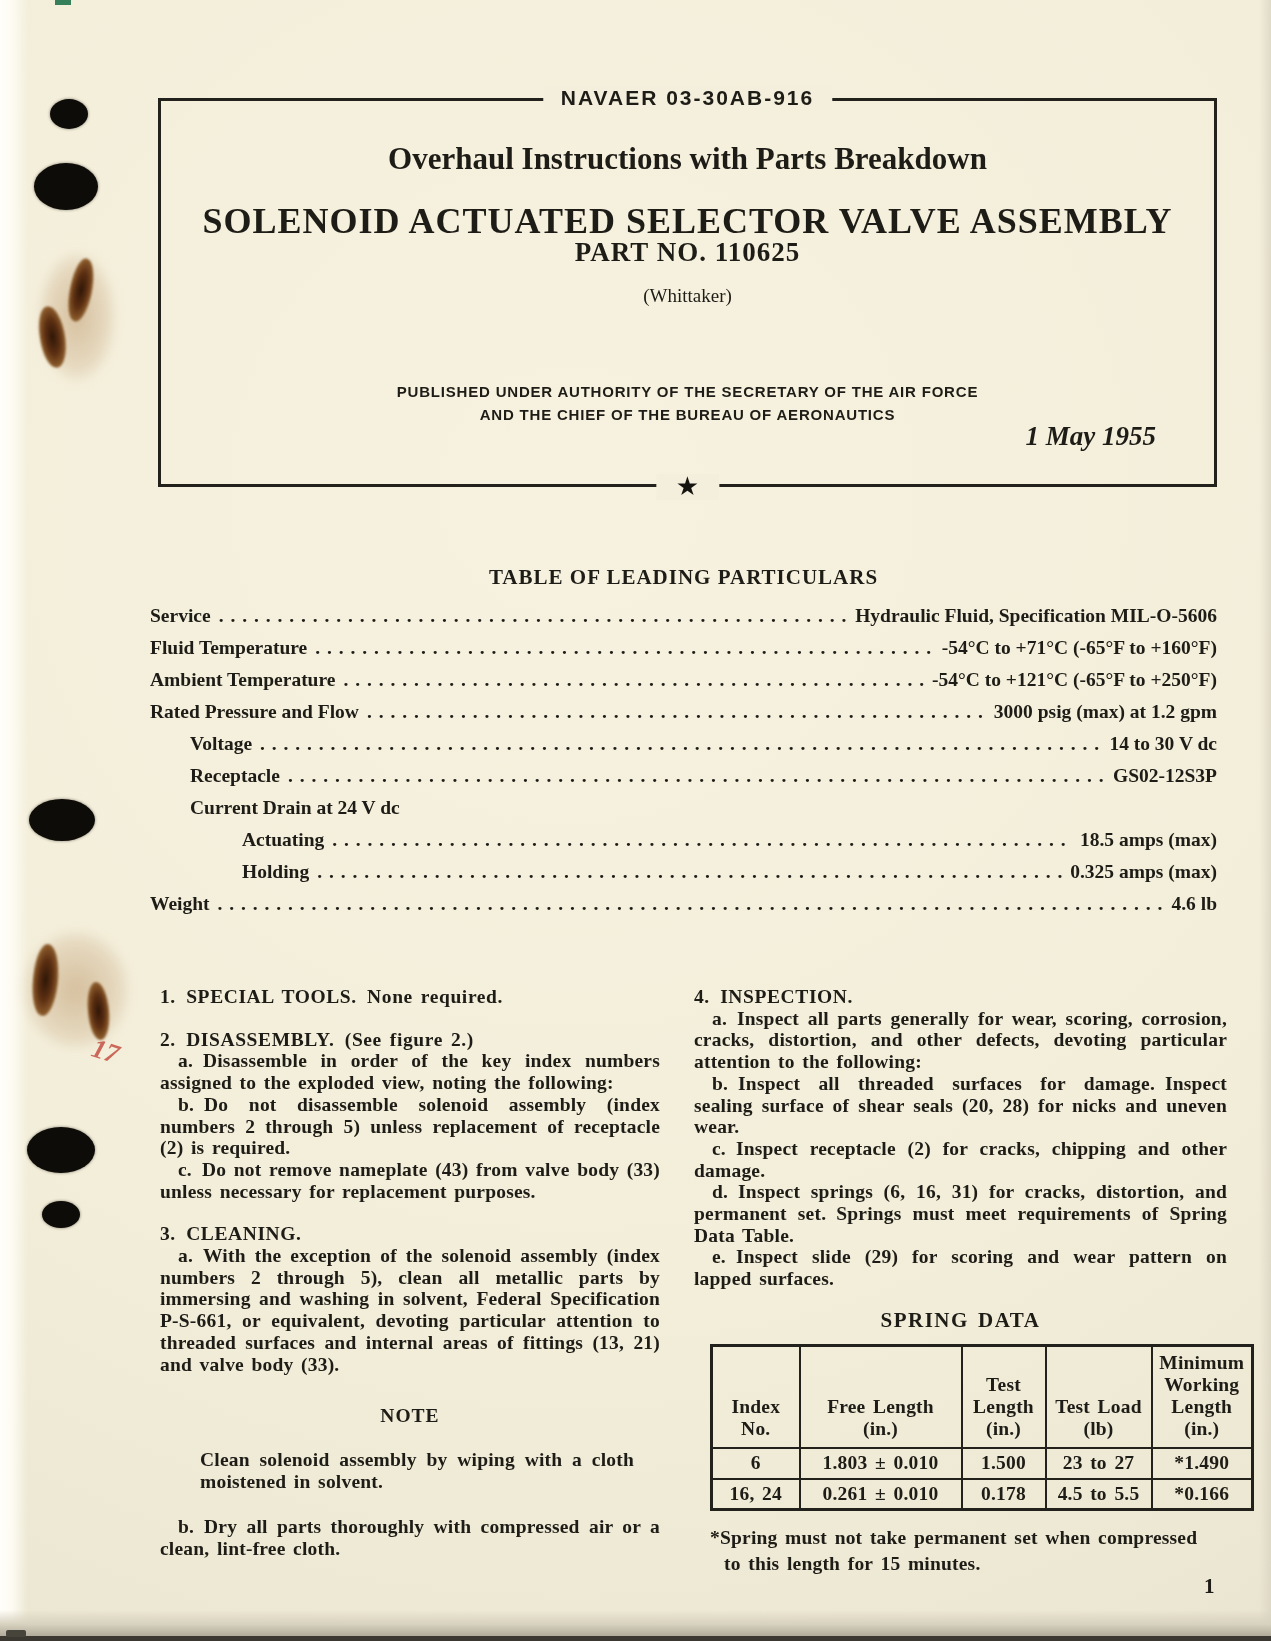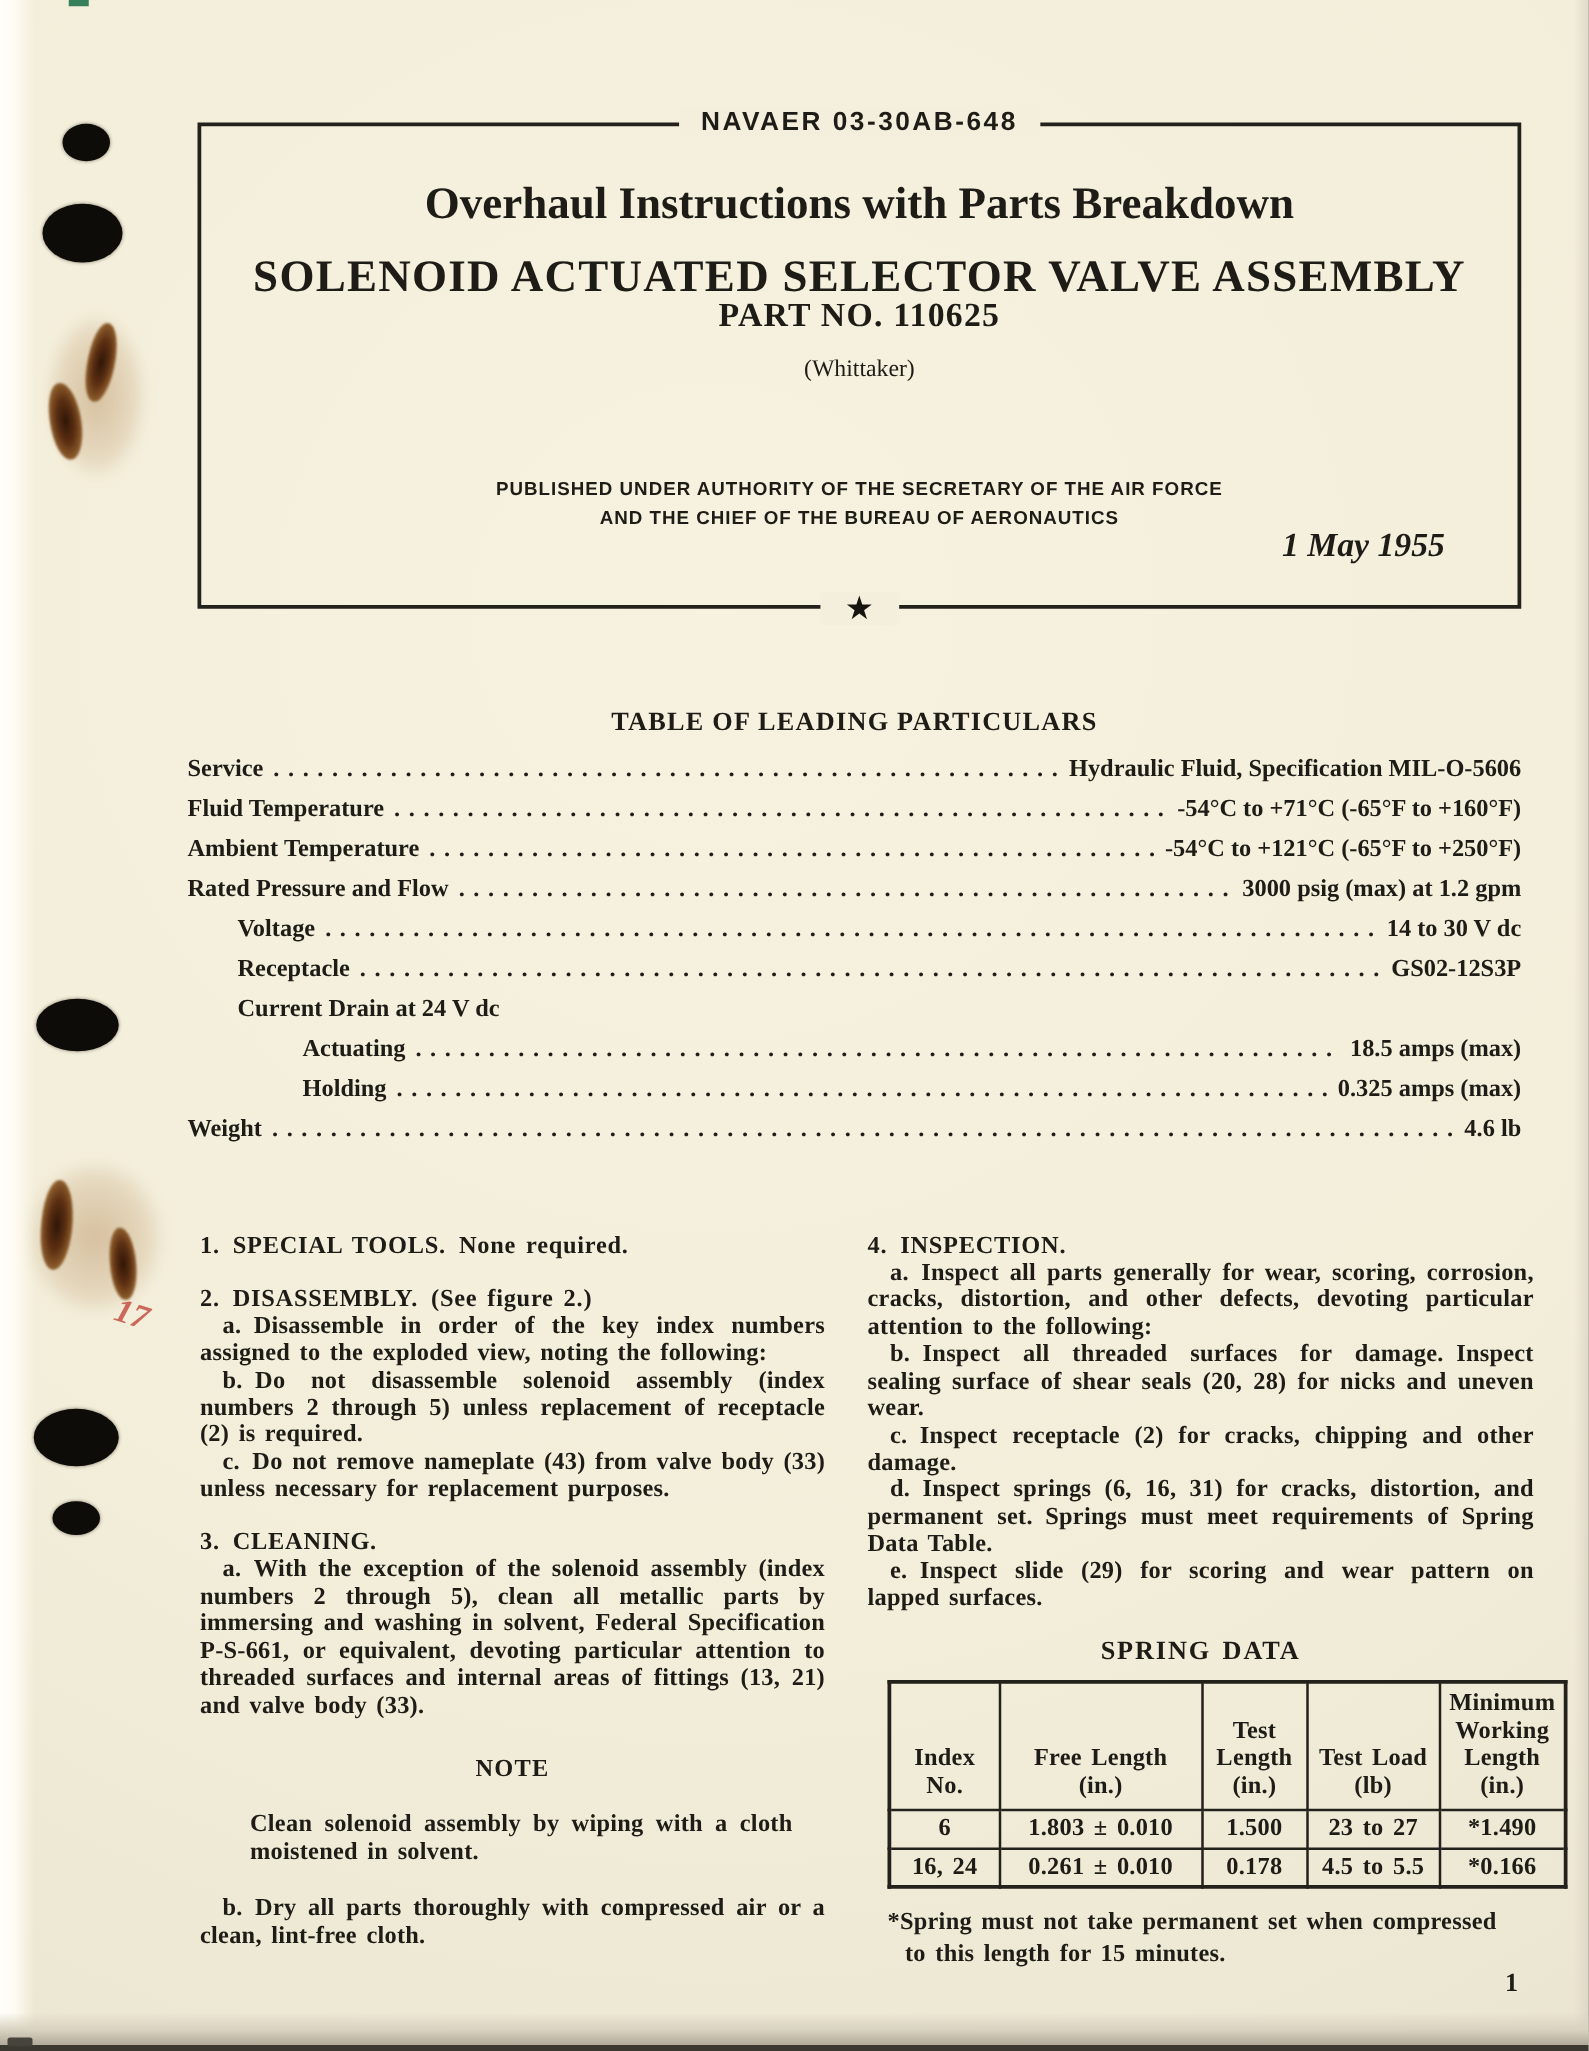--- a/index.html
+++ b/index.html
@@ -44,21 +44,21 @@
     color:#c2473a; opacity:.8; font-size:27px; font-style:italic; font-weight:700; }
 
   
   .header-box { position:absolute; left:158px; top:98px; width:1059px; height:389px;
     border:3px solid #23211b; }
   .doc-number { position:absolute; left:50%; top:-3px; transform:translate(-50%,-50%);
     background:var(--paper); padding:0 18px; white-space:nowrap;
     font-family:"Liberation Sans","DejaVu Sans",sans-serif; font-weight:700;
     font-size:21px; letter-spacing:2px; }
   .hdr-subtitle { position:absolute; left:0; right:0; top:40px; text-align:center;
-    font-size:36px; font-weight:700; }
+    font-size:31px; font-weight:700; }
   .hdr-title { position:absolute; left:0; right:0; top:99px; text-align:center;
     font-size:36px; font-weight:700; letter-spacing:1px; }
   .hdr-partno { position:absolute; left:0; right:0; top:136px; text-align:center;
     font-size:27px; font-weight:700; letter-spacing:1px; }
   .hdr-mfr { position:absolute; left:0; right:0; top:184px; text-align:center; font-size:19px; }
   .hdr-authority { position:absolute; left:0; right:0; top:279px; text-align:center;
     font-family:"Liberation Sans","DejaVu Sans",sans-serif; font-weight:700;
     font-size:15px; letter-spacing:.8px; line-height:23px; }
   .hdr-date { position:absolute; right:58px; top:320px; font-style:italic;
     font-weight:700; font-size:27px; }
@@ -121,21 +121,21 @@
   <div class="hole hole-5" data-name="punch-hole"></div>
   <div class="stain-halo halo-1" data-name="rust-stain-halo"></div>
   <div class="stain-halo halo-2" data-name="rust-stain-halo"></div>
   <div class="stain stain-a" data-name="rust-stain"></div>
   <div class="stain stain-b" data-name="rust-stain"></div>
   <div class="stain stain-c" data-name="rust-stain"></div>
   <div class="stain stain-d" data-name="rust-stain"></div>
   <div class="handwritten" data-name="handwritten-mark">17</div>
 
   <div class="header-box" data-name="header-box">
-    <div class="doc-number" data-name="doc-number">NAVAER 03-30AB-648</div>
+    <div class="doc-number" data-name="doc-number">NAVAER 03-30AB-916</div>
     <div class="hdr-subtitle" data-name="header-subtitle">Overhaul Instructions with Parts Breakdown</div>
     <div class="hdr-title" data-name="page-title">SOLENOID ACTUATED SELECTOR VALVE ASSEMBLY</div>
     <div class="hdr-partno" data-name="part-number">PART NO. 110625</div>
     <div class="hdr-mfr" data-name="manufacturer">(Whittaker)</div>
     <div class="hdr-authority" data-name="authority-statement">
       <div data-name="authority-line-1">PUBLISHED UNDER AUTHORITY OF THE SECRETARY OF THE AIR FORCE</div>
       <div data-name="authority-line-2">AND THE CHIEF OF THE BUREAU OF AERONAUTICS</div>
     </div>
     <div class="hdr-date" data-name="publish-date">1 May 1955</div>
     <div class="star" data-name="star-icon">★</div>

